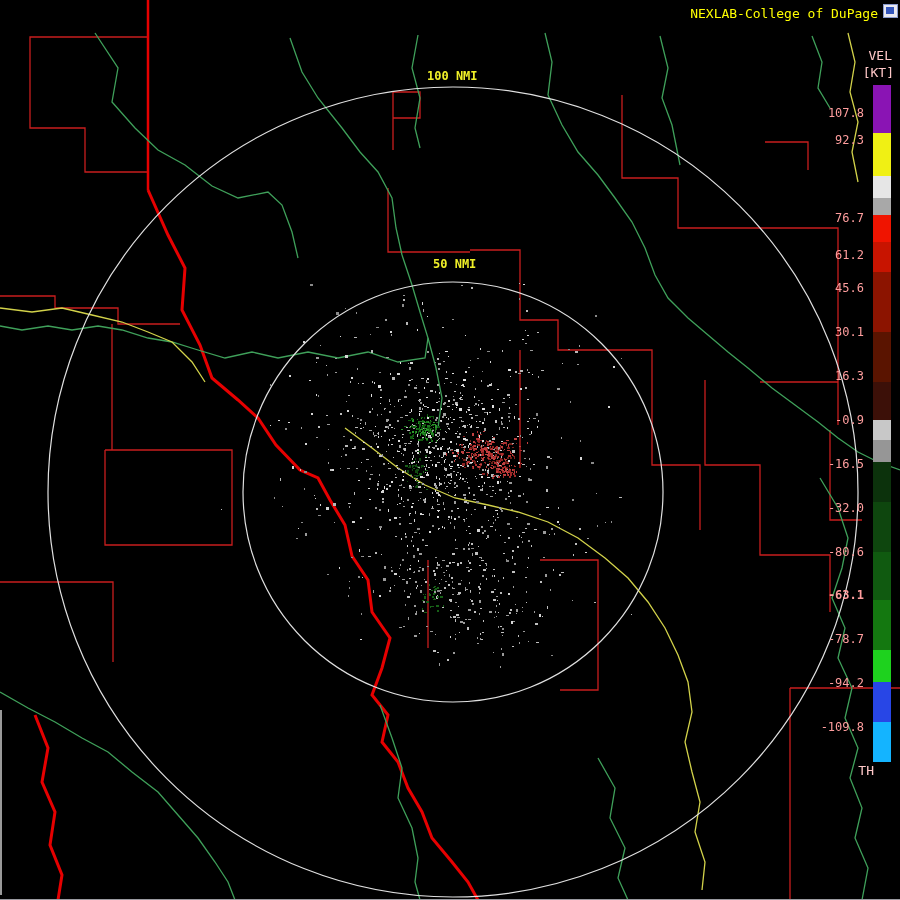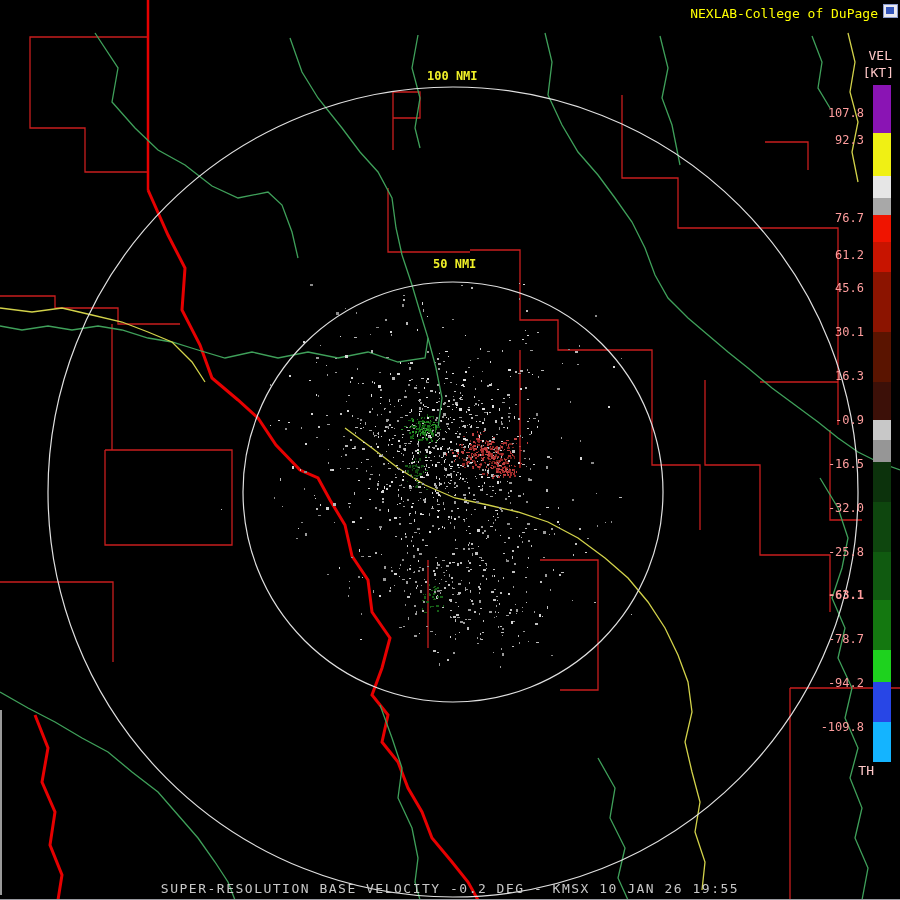--- a/index.html
+++ b/index.html
@@ -1862,23 +1862,22 @@
       <div class="cb-tick" style="top: 106px;">107.8</div>
       <div class="cb-tick" style="top: 133px;">92.3</div>
       <div class="cb-tick" style="top: 211px;">76.7</div>
       <div class="cb-tick" style="top: 248px;">61.2</div>
       <div class="cb-tick" style="top: 281.428px;">45.6</div>
       <div class="cb-tick" style="top: 325.285px;">30.1</div>
       <div class="cb-tick" style="top: 369.142px;">16.3</div>
       <div class="cb-tick" style="top: 412.999px;">-0.9</div>
       <div class="cb-tick" style="top: 456.856px;">-16.5</div>
       <div class="cb-tick" style="top: 500.713px;">-32.0</div>
-      <div class="cb-tick" style="top: 544.57px;">-25.8</div>
+      <div class="cb-tick" style="top: 544.57px;">-80.6</div>
       <div class="cb-tick" style="top: 588.427px; font-weight: bold;">-63.1</div>
       <div class="cb-tick" style="top: 632.284px;">-78.7</div>
       <div class="cb-tick" style="top: 676.141px;">-94.2</div>
       <div class="cb-tick" style="top: 719.998px;">-109.8</div>
     </div>
   <div class="cb-th">TH</div>
 
-  <div class="caption">SUPER-RESOLUTION BASE VELOCITY -0.2 DEG - KMSX 10 JAN 26 19:55</div>
   <div class="bottom-edge"></div>
 </div>
 
 </body></html>

